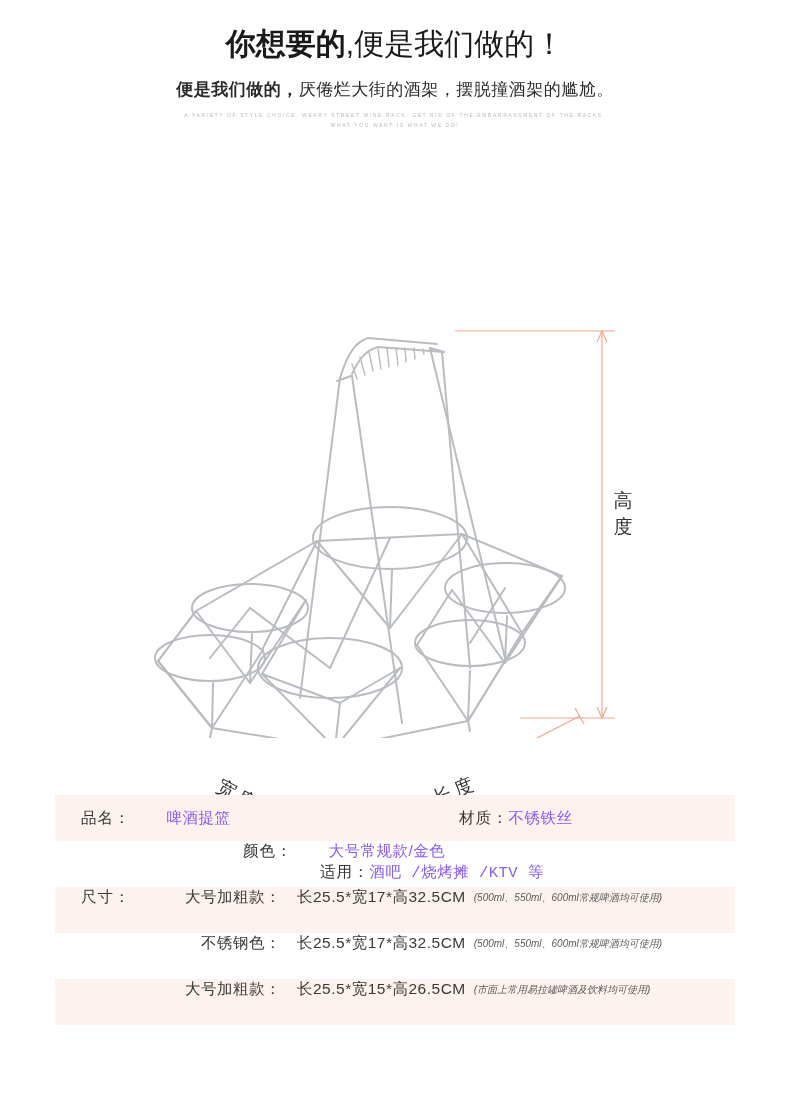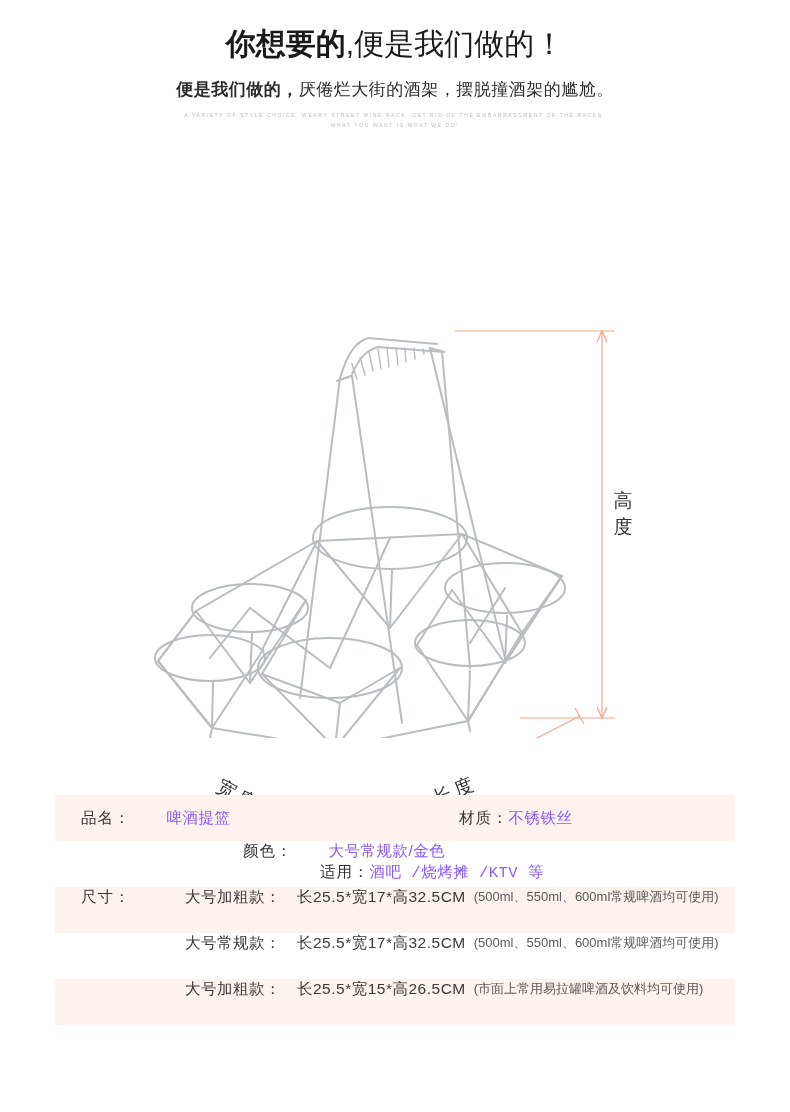--- a/index.html
+++ b/index.html
@@ -156,25 +156,26 @@
     letter-spacing: 0.5px;
     white-space: nowrap;
   }
   .size-dim {
     padding-left: 16px;
     white-space: nowrap;
     letter-spacing: 0.5px;
   }
   .size-note {
     padding-left: 8px;
-    font-size: 13px;
+    font-size: 10px;
     color: #5a5a5a;
     white-space: nowrap;
     position: relative;
     top: -1px;
+    font-style: italic;
   }
   .spacer-label { width: 60px; }
 </style>
 </head>
 <body>
 
 <div class="header">
   <div class="headline">
     <span class="strong">你想要的</span><span class="thin">,便是我们做的！</span>
   </div>
@@ -316,21 +317,21 @@
 
   <div class="size-row shaded">
     <span class="size-label">尺寸：</span>
     <span class="size-name">大号加粗款：</span>
     <span class="size-dim">长25.5*宽17*高32.5CM</span>
     <span class="size-note">(500ml、550ml、600ml常规啤酒均可使用)</span>
   </div>
 
   <div class="size-row plain">
     <span class="size-label spacer-label"></span>
-    <span class="size-name">大号常规款：</span>
+    <span class="size-name">不锈钢色：</span>
     <span class="size-dim">长25.5*宽17*高32.5CM</span>
     <span class="size-note">(500ml、550ml、600ml常规啤酒均可使用)</span>
   </div>
 
   <div class="size-row shaded">
     <span class="size-label spacer-label"></span>
     <span class="size-name">大号加粗款：</span>
     <span class="size-dim">长25.5*宽15*高26.5CM</span>
     <span class="size-note">(市面上常用易拉罐啤酒及饮料均可使用)</span>
   </div>

